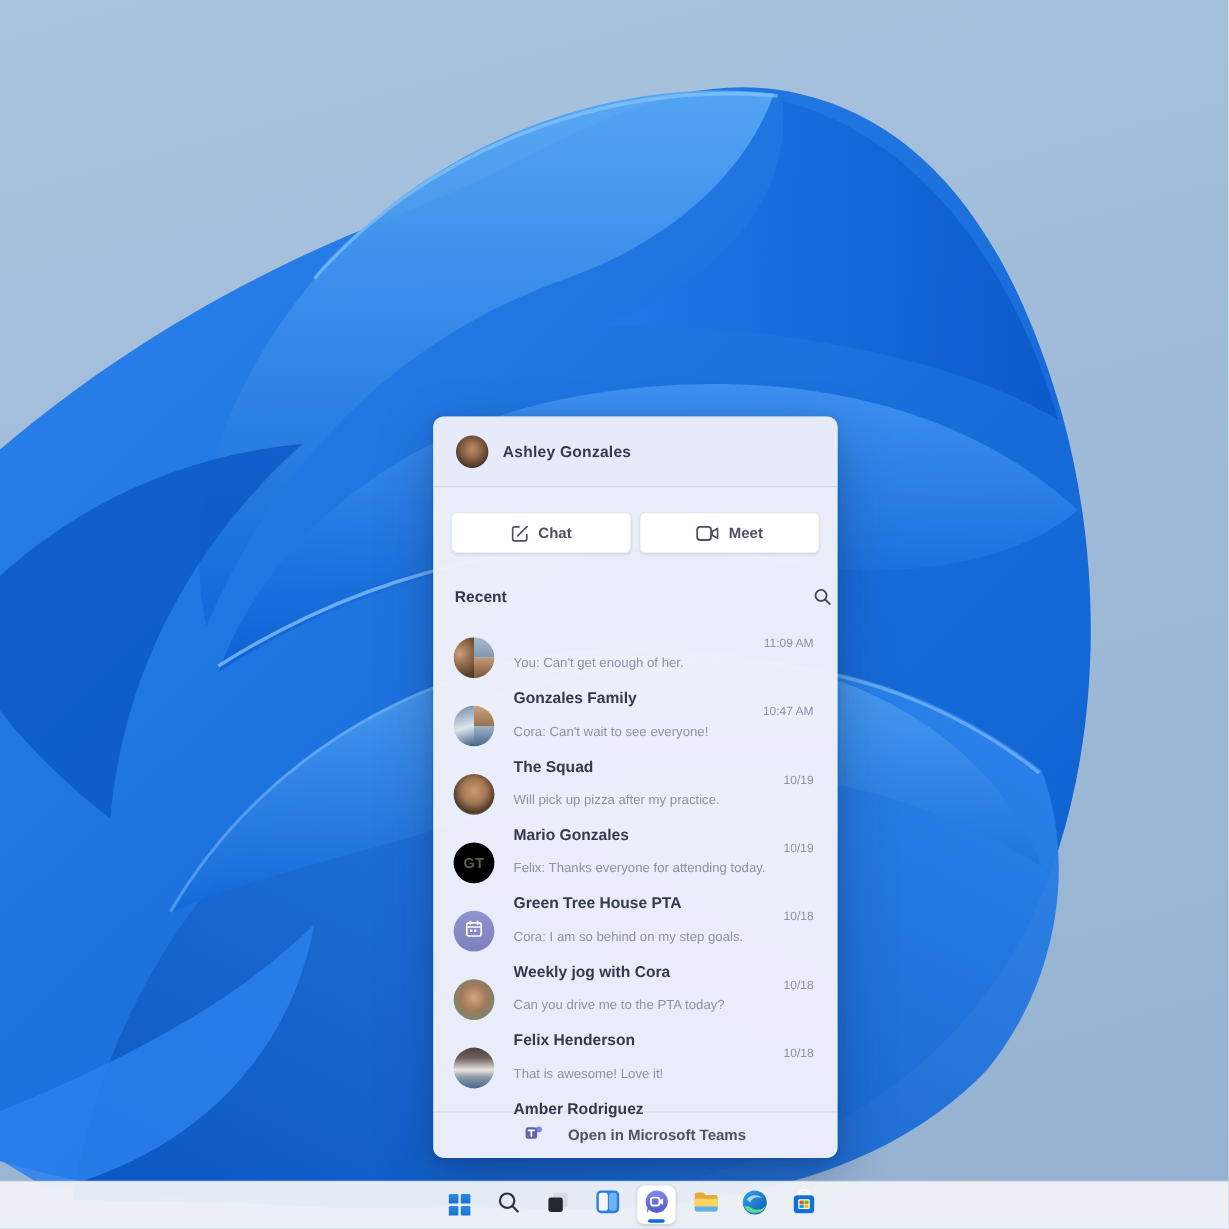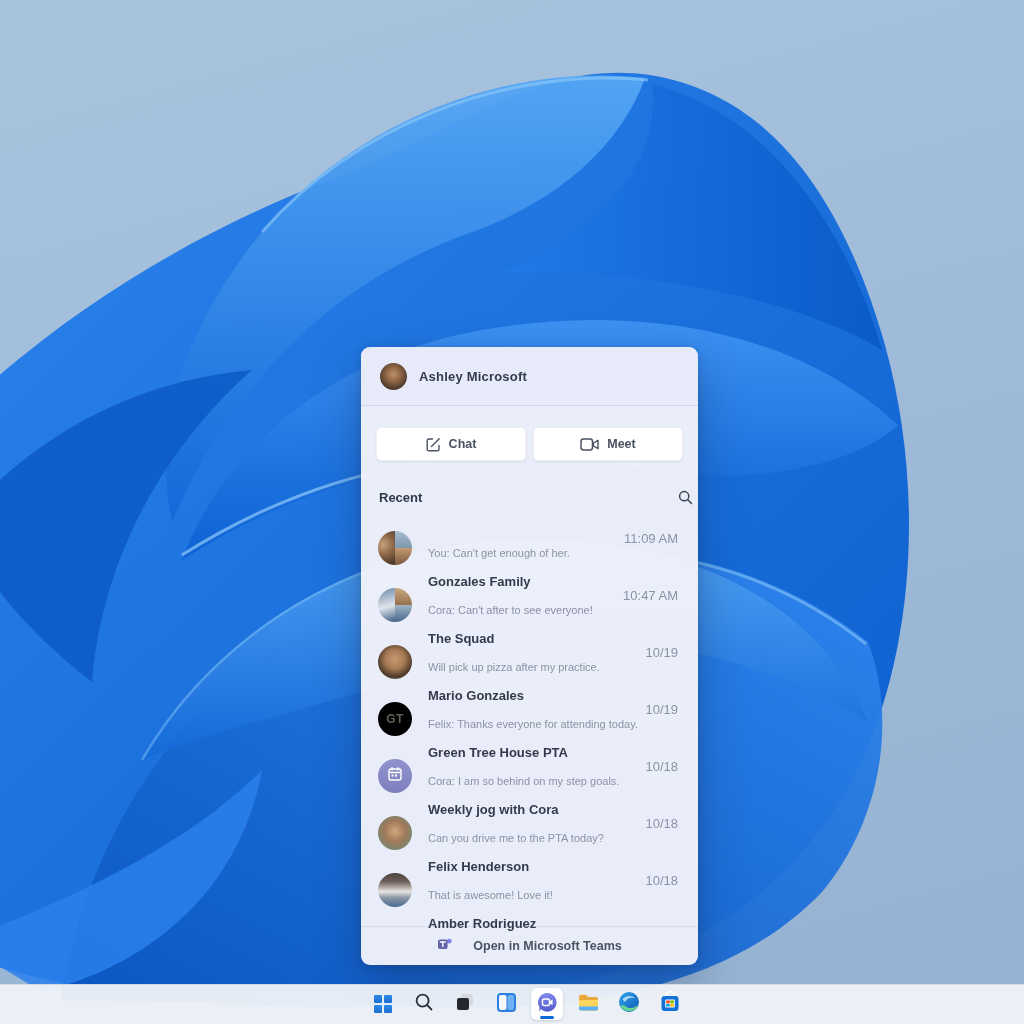--- a/index.html
+++ b/index.html
@@ -25,21 +25,21 @@
   .recent-row{position:absolute;left:18px;right:4px;top:140px;height:20px;display:flex;align-items:center;justify-content:space-between;}
   .recent-label{font-size:13px;font-weight:bold;color:#30374a;}
   .search-btn{width:18px;height:18px;display:flex;align-items:center;justify-content:center;cursor:pointer;}
 
   .conv-list{position:absolute;left:0;right:0;top:174px;}
   .conv-row{position:relative;height:57px;cursor:pointer;}
   .conv-avatar{position:absolute;left:17px;top:10px;width:34px;height:34px;border-radius:50%;overflow:hidden;
     display:flex;align-items:center;justify-content:center;}
   .conv-title{position:absolute;left:67px;top:8px;font-size:13px;font-weight:bold;color:#333a4c;white-space:nowrap;margin-top:45px;}
   .conv-preview{position:absolute;left:67px;top:26px;font-size:11px;color:#8b92a4;white-space:nowrap;}
-  .conv-time{position:absolute;right:20px;top:10px;font-size:13px;color:#8b92a4;}
+  .conv-time{position:absolute;right:20px;top:10px;font-size:10px;color:#8b92a4;}
 
   
   .av1{background:
     linear-gradient(180deg,#a7bccf 0%,#7f97ad 100%) 100% 0 / 50% 50% no-repeat,
     linear-gradient(180deg,#c59a72 0%,#7a573f 100%) 100% 100% / 50% 50% no-repeat,
     radial-gradient(circle at 30% 40%,#c9a07a 0%,#8a6647 45%,#503c2b 85%) 0 0 / 50% 100% no-repeat;}
   .av2{background:
     linear-gradient(180deg,#c9a87f 0%,#96714f 100%) 100% 0 / 50% 50% no-repeat,
     linear-gradient(180deg,#9fb3c6 0%,#49678c 100%) 100% 100% / 50% 50% no-repeat,
     linear-gradient(165deg,#6c87a6 0%,#dfe5ec 55%,#3d5d84 100%) 0 0 / 50% 100% no-repeat;}
@@ -107,21 +107,21 @@
     <path fill="none" stroke="#8ecbf9" stroke-width="3" opacity="0.7" d="M182,555 C322,466 482,436 642,465"></path>
     <path fill="none" stroke="#8ecbf9" stroke-width="3" opacity="0.6" d="M262,232 C352,128 502,66 648,80"></path>
     <path fill="none" stroke="#8ecbf9" stroke-width="3" opacity="0.55" d="M380,592 C560,522 738,542 866,644"></path>
     <path fill="none" stroke="#7fc2f8" stroke-width="2.5" opacity="0.5" d="M142,760 C222,622 380,532 558,542"></path>
   </svg>
 
   <div class="panel">
 
     <div class="panel-header">
       <div class="hdr-avatar"></div>
-      <div class="hdr-name">Ashley Microsoft</div>
+      <div class="hdr-name">Ashley Gonzales</div>
     </div>
 
     <div class="btn-row">
       <div class="pill-btn">
         <span>
           <svg width="15" height="15" viewBox="0 0 15 15">
               <path d="M13 8.5 V12.2 A1.6 1.6 0 0 1 11.4 13.8 H2.8 A1.6 1.6 0 0 1 1.2 12.2 V3.6 A1.6 1.6 0 0 1 2.8 2 H6.5" fill="none" stroke="#4a5261" stroke-width="1.4" stroke-linecap="round"></path>
               <path d="M6 9 L13.2 1.8 M6 9 L5.4 9.6" fill="none" stroke="#4a5261" stroke-width="1.4" stroke-linecap="round"></path>
             </svg>
         </span>
@@ -153,21 +153,21 @@
       <div class="conv-row">
         <div class="conv-avatar av1"></div>
         <div class="conv-title">Gonzales Family</div>
         <div class="conv-preview">You: Can't get enough of her.</div>
         <div class="conv-time">11:09 AM</div>
       </div>
 
       <div class="conv-row">
         <div class="conv-avatar av2"></div>
         <div class="conv-title">The Squad</div>
-        <div class="conv-preview">Cora: Can't after to see everyone!</div>
+        <div class="conv-preview">Cora: Can't wait to see everyone!</div>
         <div class="conv-time">10:47 AM</div>
       </div>
 
       <div class="conv-row">
         <div class="conv-avatar av3"></div>
         <div class="conv-title">Mario Gonzales</div>
         <div class="conv-preview">Will pick up pizza after my practice.</div>
         <div class="conv-time">10/19</div>
       </div>
 

